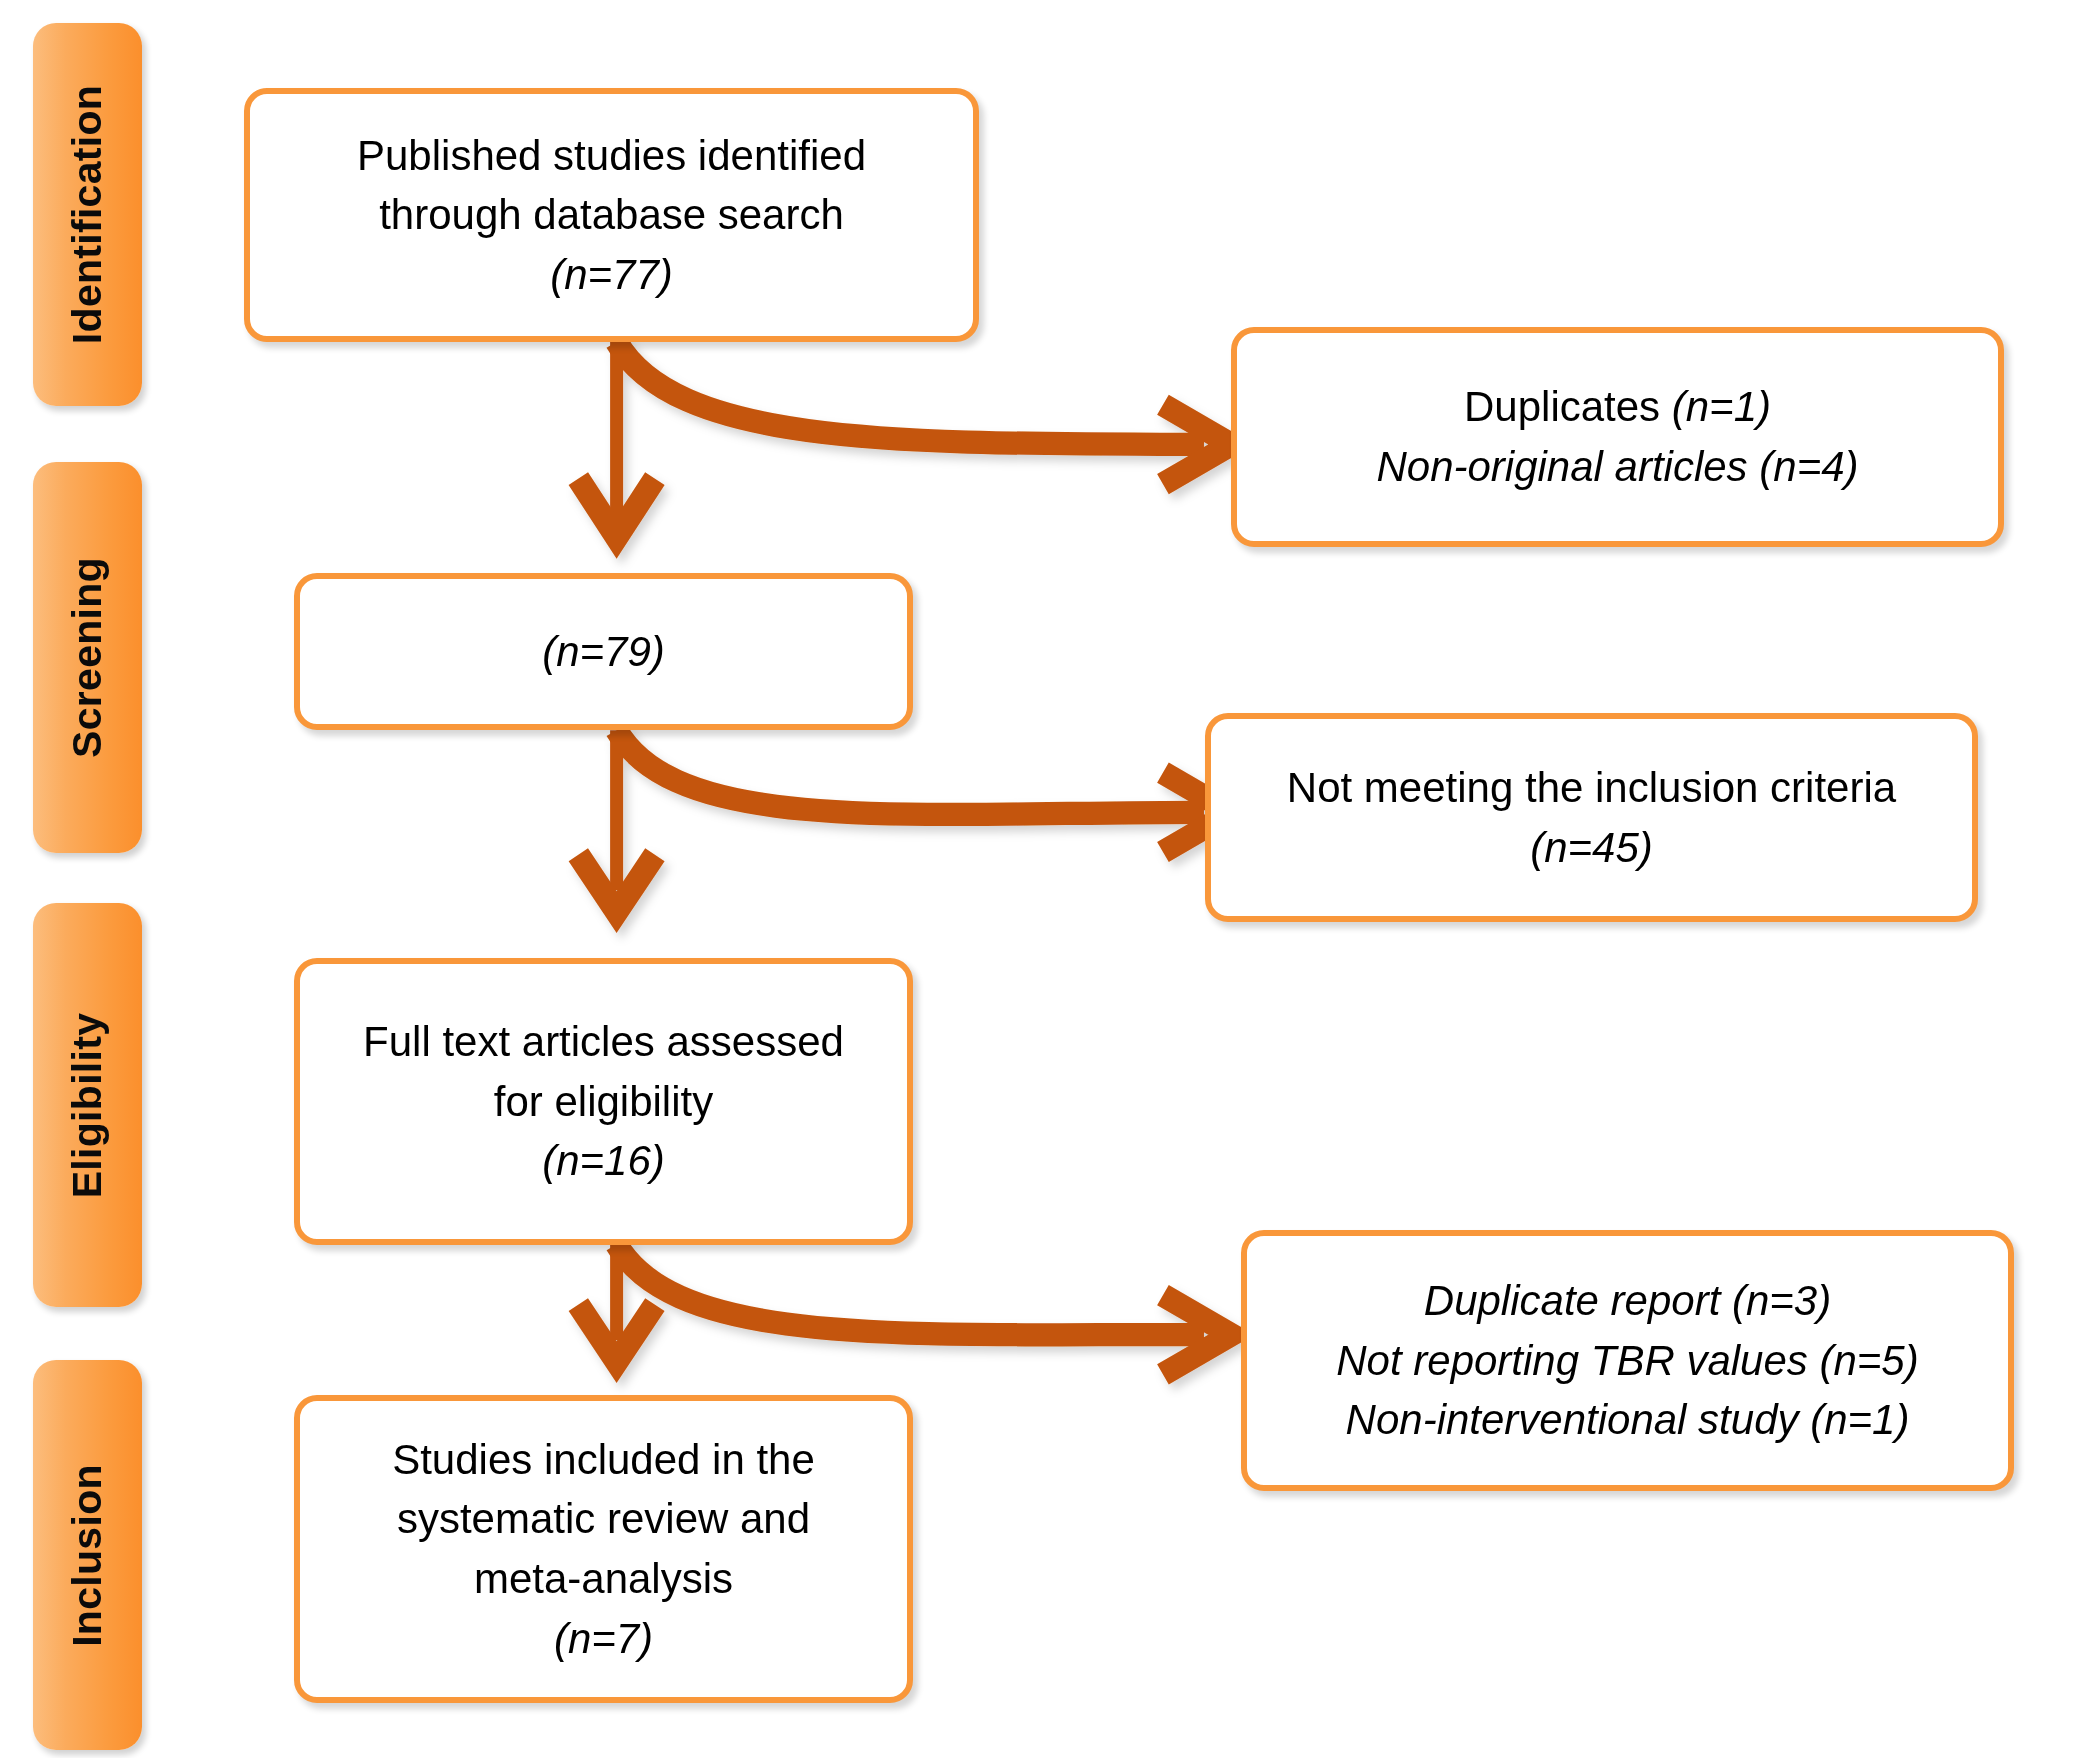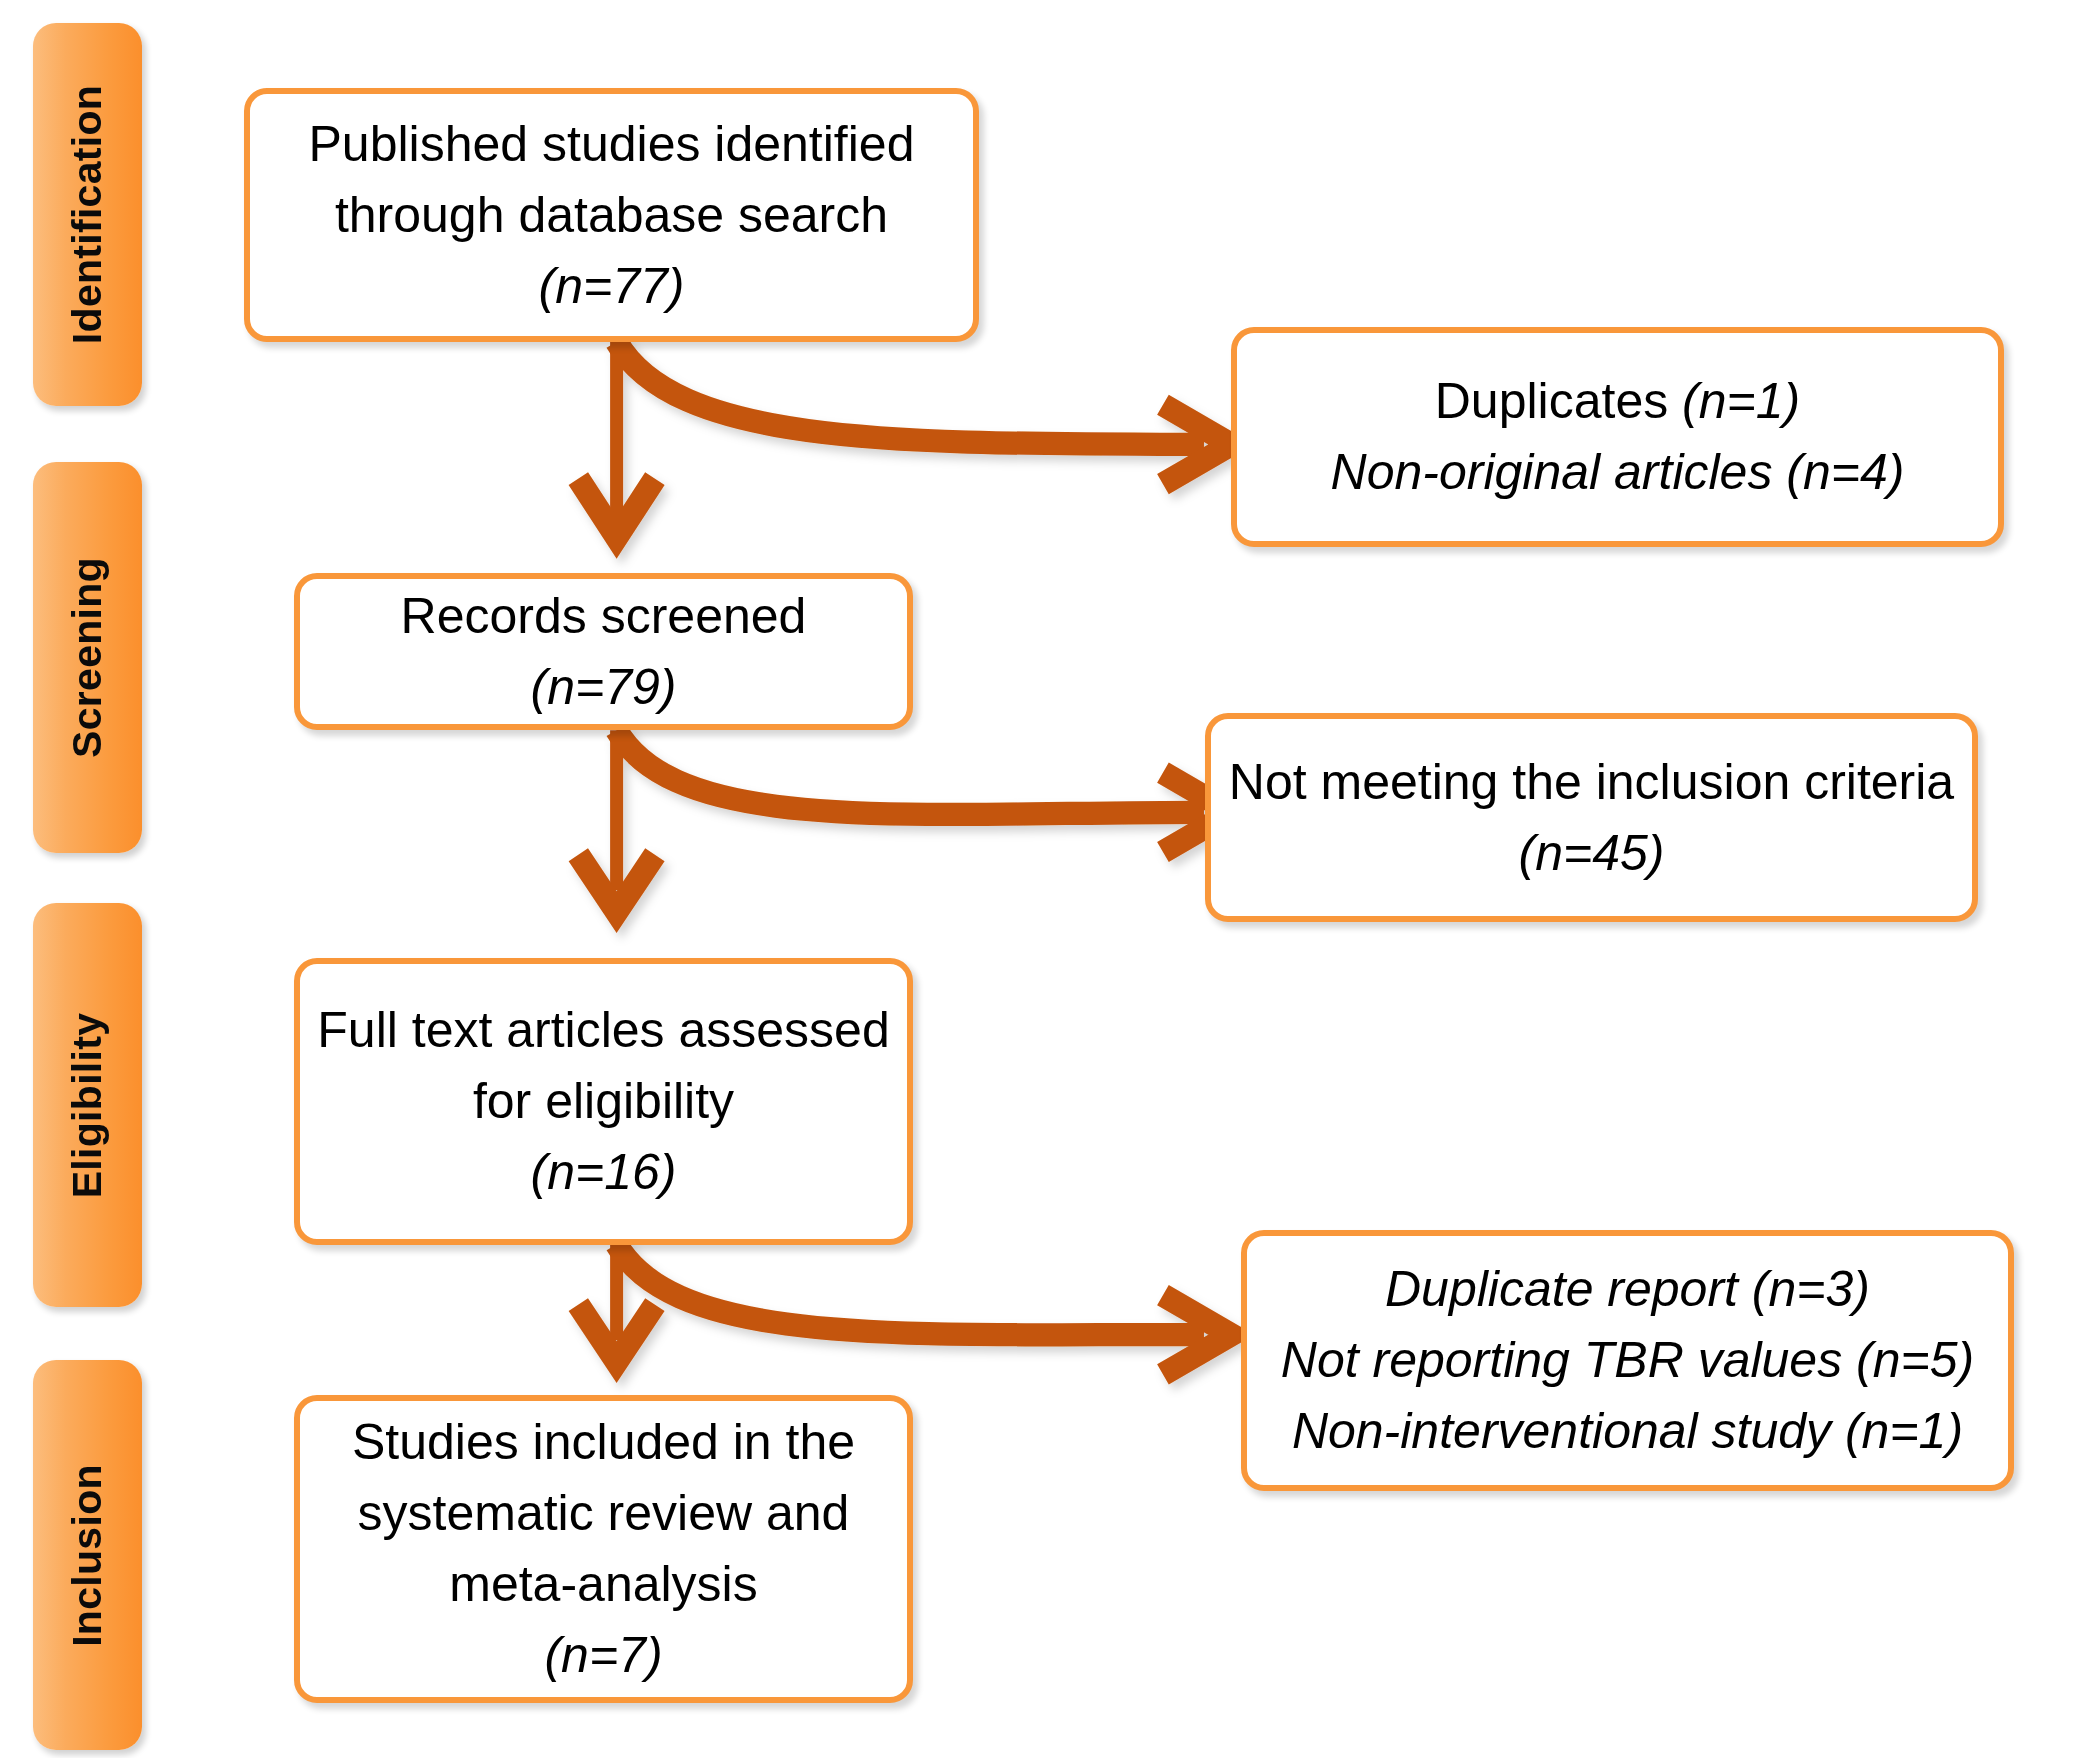--- a/index.html
+++ b/index.html
@@ -34,21 +34,21 @@
     background:#ffffff;
     border:6.2px solid #f9973a;
     border-radius:23px;
     box-shadow:4.1px 5.5px 6.2px rgba(0,0,0,.16);
     display:flex;flex-direction:column;
     align-items:center;justify-content:center;
     text-align:center;
     color:#000000;
   }
   .flow-box .line{
-    font-size:50px;
+    font-size:42px;
     line-height:1.42;
     white-space:nowrap;
   }
   .flow-box .line.it{font-style:italic;text-align:center;}
   .flow-box .line .it{font-style:italic;}
 
   
   #arrows{position:absolute;left:0;top:0;width:2077px;height:1758px;pointer-events:none;}
 </style>
 </head>
@@ -110,21 +110,20 @@
     <span class="stage-label">Inclusion</span>
   </div>
 
   <div class="flow-box" style="left:244px;top:88px;width:735px;height:254px;">
     <div class="line">Published studies identified</div>
     <div class="line">through database search</div>
     <div class="line it">(n=77)</div>
   </div>
 
   <div class="flow-box" style="left:294px;top:573px;width:619px;height:157px;">
-    <div class="line">Records screened</div>
     <div class="line it">(n=79)</div>
   </div>
 
   <div class="flow-box" style="left:294px;top:958px;width:619px;height:287px;">
     <div class="line">Full text articles assessed</div>
     <div class="line">for eligibility</div>
     <div class="line it">(n=16)</div>
   </div>
 
   <div class="flow-box" style="left:294px;top:1395px;width:619px;height:308px;">

